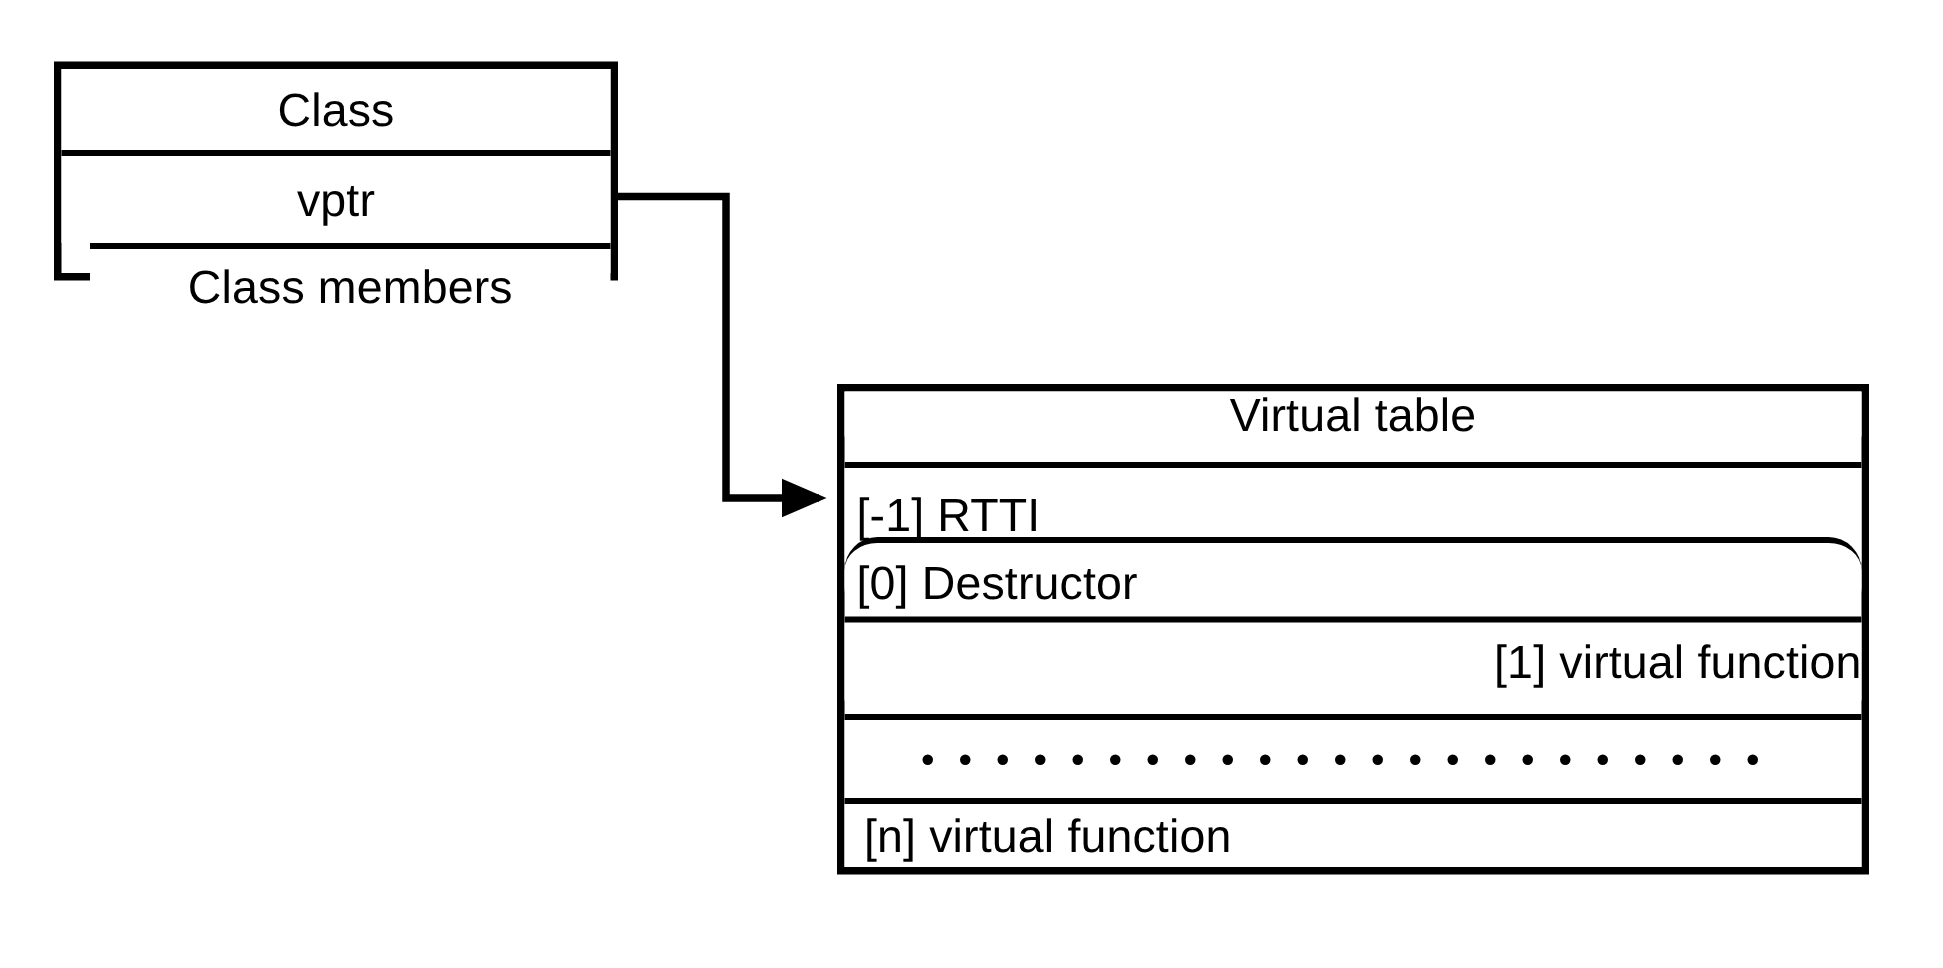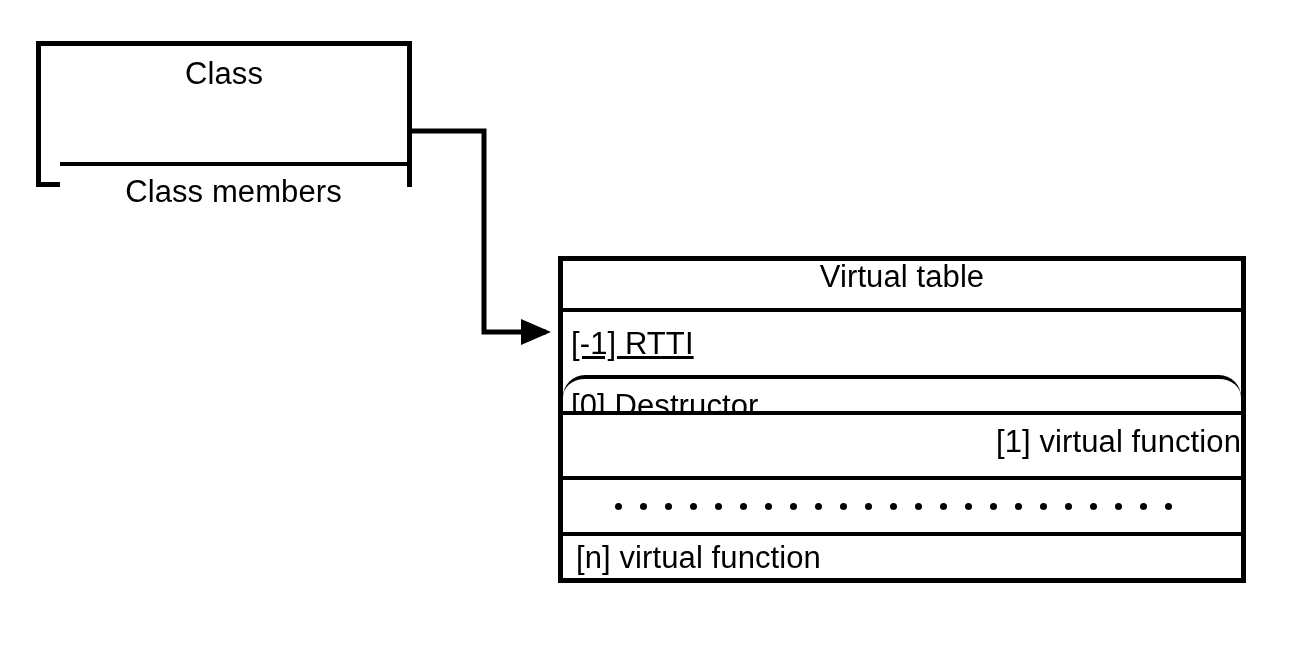--- a/index.html
+++ b/index.html
@@ -60,22 +60,22 @@
   #class-row-members { top: 116px; height: 55px; margin-left: 19px; }
 
   
   #vtable-box {
     left: 558px;
     top: 256px;
     width: 688px;
     height: 327px;
   }
   #vt-row-title   { top: 0px;   height: 30px; }
-  #vt-row-rtti    { top: 47px;  height: 67px; text-decoration: underline; }
-  #vt-row-dtor    { top: 114px; height: 56px; border-radius: 22px; }
+  #vt-row-rtti    { top: 47px;  height: 67px; }
+  #vt-row-dtor    { top: 97px; height: 56px; border-radius: 22px; }
   #vt-row-vf1     { top: 150px; height: 56px; justify-content: flex-end; }
   #vt-row-dots    { top: 215px; height: 56px; }
   #vt-row-vfn     { top: 271px; height: 46px; padding-left: 13px; }
 
   
   .dots-wrap {
     display: flex;
     align-items: center;
     gap: 18px;
     margin-left: 52px;
@@ -102,20 +102,23 @@
 <body>
 
 <div id="canvas">
 
   <div class="box" id="class-box">
 
     <div class="row centered" id="class-row-title">
       <span class="celltext">Class</span>
     </div>
 
+    <div class="row centered divider-top" id="class-row-vptr">
+      <span class="celltext">vptr</span>
+    </div>
 
     <div class="row centered divider-top" id="class-row-members">
       <span class="celltext">Class members</span>
     </div>
 
   </div>
 
   <div class="box" id="vtable-box">
 
     <div class="row centered" id="vt-row-title">

